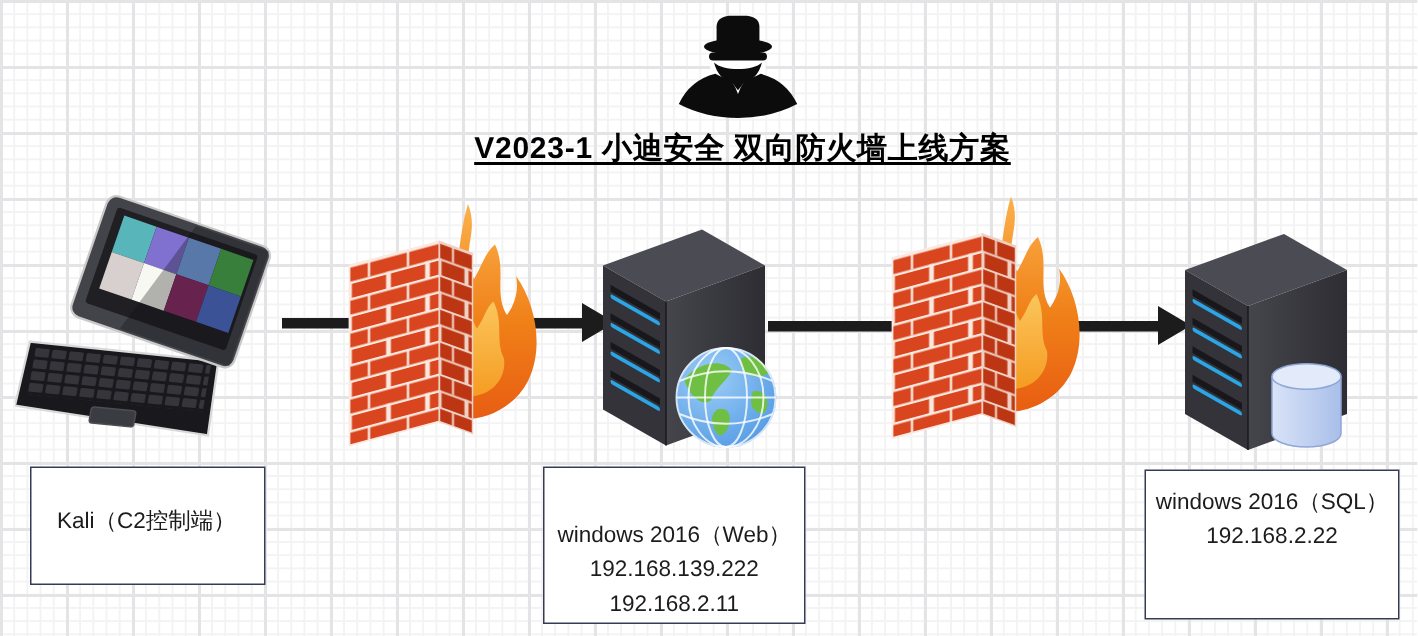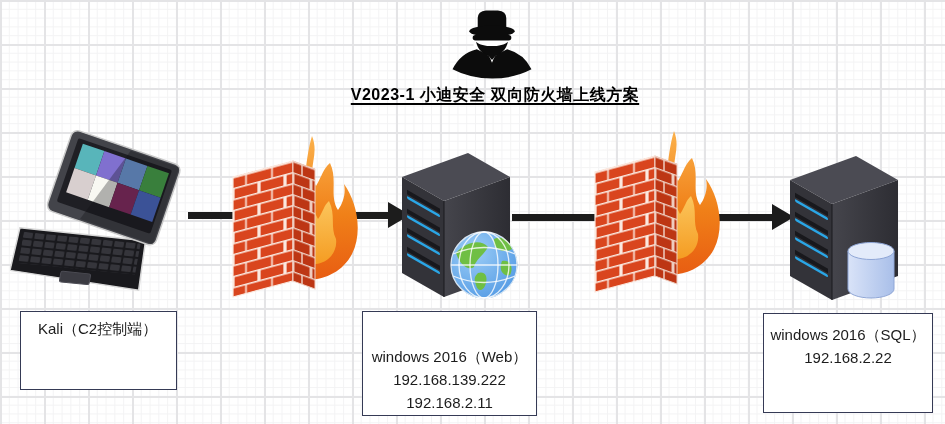--- a/index.html
+++ b/index.html
@@ -11,21 +11,21 @@
       linear-gradient(90deg, #e4e4e6 2px, transparent 2px),
       linear-gradient(#f3f3f4 1px, transparent 1px),
       linear-gradient(90deg, #f3f3f4 1px, transparent 1px);
     background-size: 44px 44px, 44px 44px, 8.8px 8.8px, 8.8px 8.8px;
     font-family:"Liberation Sans","DejaVu Sans",sans-serif;
   }
   .abs{position:absolute;}
   .spy{left:450px; top:6px; width:84px; height:78px;}
   .title{
     left:290px; top:85px; width:410px; text-align:center;
-    font-size:16px; font-weight:bold; color:#000;
+    font-size:20px; font-weight:bold; color:#000;
     text-decoration:underline; text-decoration-thickness:1.5px; text-underline-offset:3px;
     letter-spacing:0.5px;
   }
   .laptop{left:10px; top:120px; width:188px; height:182px;}
   .fw1{left:226px; top:132px; width:134px; height:168px; z-index:2;}
   .fw2{left:588px; top:127px; width:134px; height:168px; z-index:2;}
   .srv-web{left:396px; top:143px; width:124px; height:160px; z-index:3;}
   .srv-sql{left:784px; top:146px; width:124px; height:160px; z-index:3;}
   .arrow{z-index:1;}
   .arrow .shaft{position:absolute; height:7px; background:#1c1c1c;}
@@ -33,21 +33,21 @@
     border-top:13px solid transparent; border-bottom:13px solid transparent;
     border-left:22px solid #1c1c1c;}
   .a1-shaft{left:188px; top:212px; width:202px;}
   .a1-head{left:388px; top:202px;}
   .a2-shaft{left:512px; top:214px; width:262px;}
   .a2-head{left:772px; top:204px;}
   .label-box{
     background:#ffffff; border:1.5px solid #353a55; color:#1c1c1c;
     font-size:15px; line-height:23px; z-index:4; box-sizing:border-box;
   }
-  .lb-kali{left:20px; top:311px; width:157px; height:79px; padding:5px 0 0 17px; text-align:left;}
+  .lb-kali{left:20px; top:311px; width:157px; height:79px; padding:24px 0 0 17px; text-align:left;}
   .lb-web{left:362px; top:311px; width:175px; height:105px; padding-top:33px; text-align:center;}
   .lb-sql{left:763px; top:313px; width:170px; height:100px; padding-top:9px; text-align:center;}
 </style>
 </head>
 <body>
 
 <div class="canvas">
 
   <svg width="0" height="0" style="position:absolute" aria-hidden="true">
     <defs>

